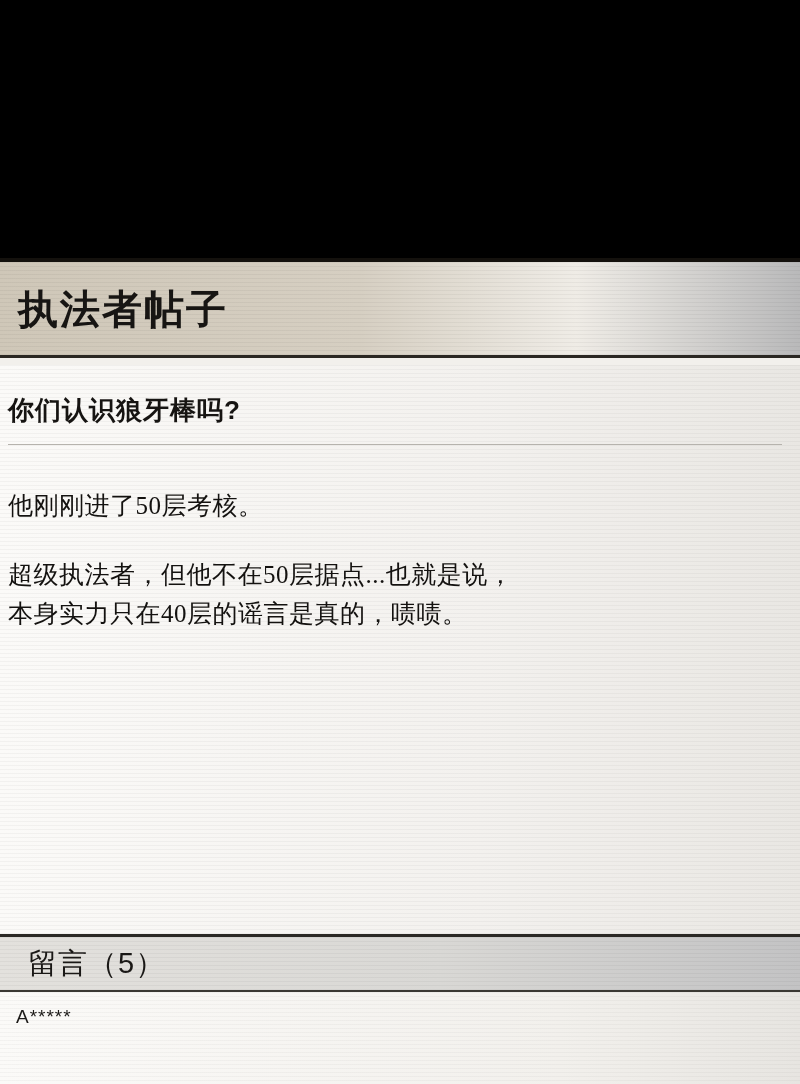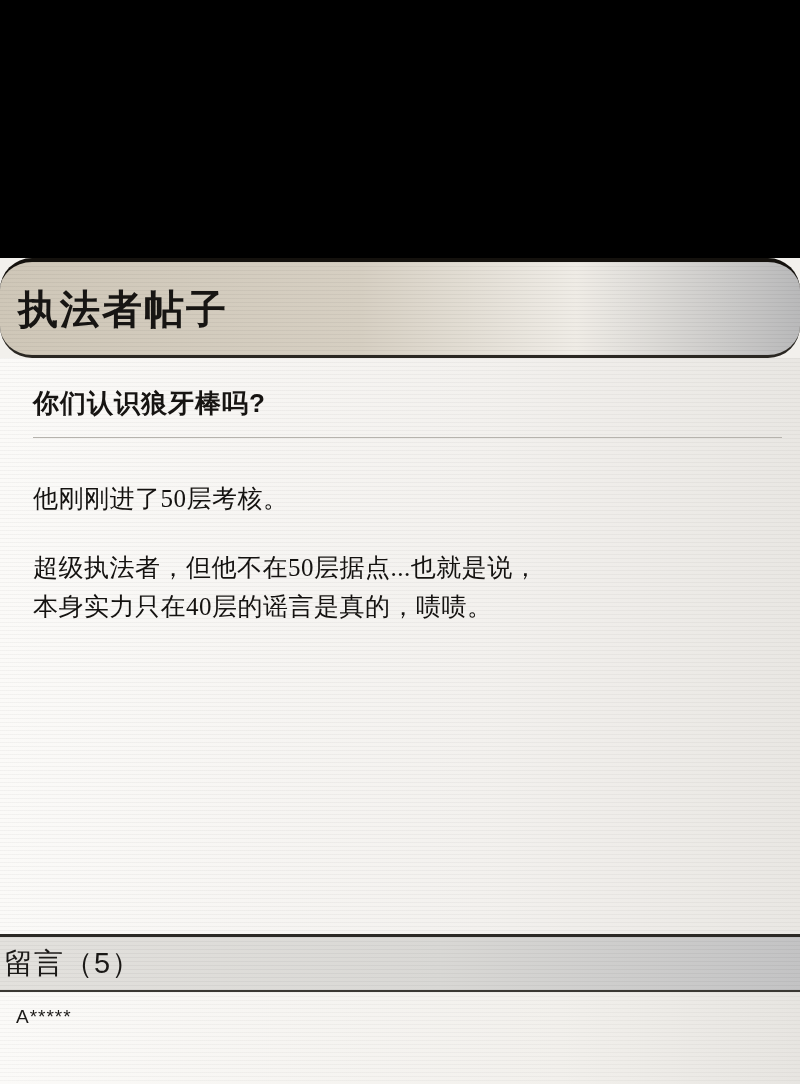--- a/index.html
+++ b/index.html
@@ -47,21 +47,20 @@
         rgba(0,0,0,0.045) 1px,
         rgba(255,255,255,0.0) 1px,
         rgba(255,255,255,0.0) 4px
       ),
       linear-gradient(to right, #cfc7b8 0%, #d6cfc2 45%, #efece6 72%, #b9b9ba 100%);
     border-top: 4px solid #14110d;
     border-bottom: 3px solid #2a2722;
     box-sizing: border-box;
     display: flex;
     align-items: center;
-    border-radius: 32px;
   }
   .post-header-title {
     font-size: 40px;
     font-weight: bold;
     color: #171513;
     letter-spacing: 2px;
     padding-left: 18px;
     line-height: 1;
   }
 
@@ -70,23 +69,24 @@
     position: relative;
     background:
       repeating-linear-gradient(
         to bottom,
         rgba(0,0,0,0.035) 0px,
         rgba(0,0,0,0.035) 1px,
         rgba(255,255,255,0) 1px,
         rgba(255,255,255,0) 4px
       ),
       linear-gradient(to right, #fbfaf8 0%, #f3f1ee 60%, #e9e7e3 100%);
-    padding: 30px 18px 0 33px;
+    padding: 30px 18px 0 8px;
     height: 680px;
     box-sizing: border-box;
+    margin-top: 7px;
   }
 
   .post-subject {
     font-size: 26px;
     font-weight: bold;
     color: #161412;
     letter-spacing: 1px;
     margin: 0 0 18px 0;
     line-height: 1.2;
   }
@@ -125,21 +125,21 @@
         rgba(255,255,255,0) 1px,
         rgba(255,255,255,0) 4px
       ),
       linear-gradient(to right, #e3e1dd 0%, #d9d8d5 55%, #c3c3c4 100%);
     display: flex;
     align-items: center;
   }
   .comments-title {
     font-size: 29px;
     color: #1a1816;
-    padding-left: 4px;
+    padding-left: 28px;
     letter-spacing: 1px;
     line-height: 1;
   }
 
   .comment-list {
     position: absolute;
     left: 0;
     bottom: 0;
     width: 800px;
     height: 92px;

